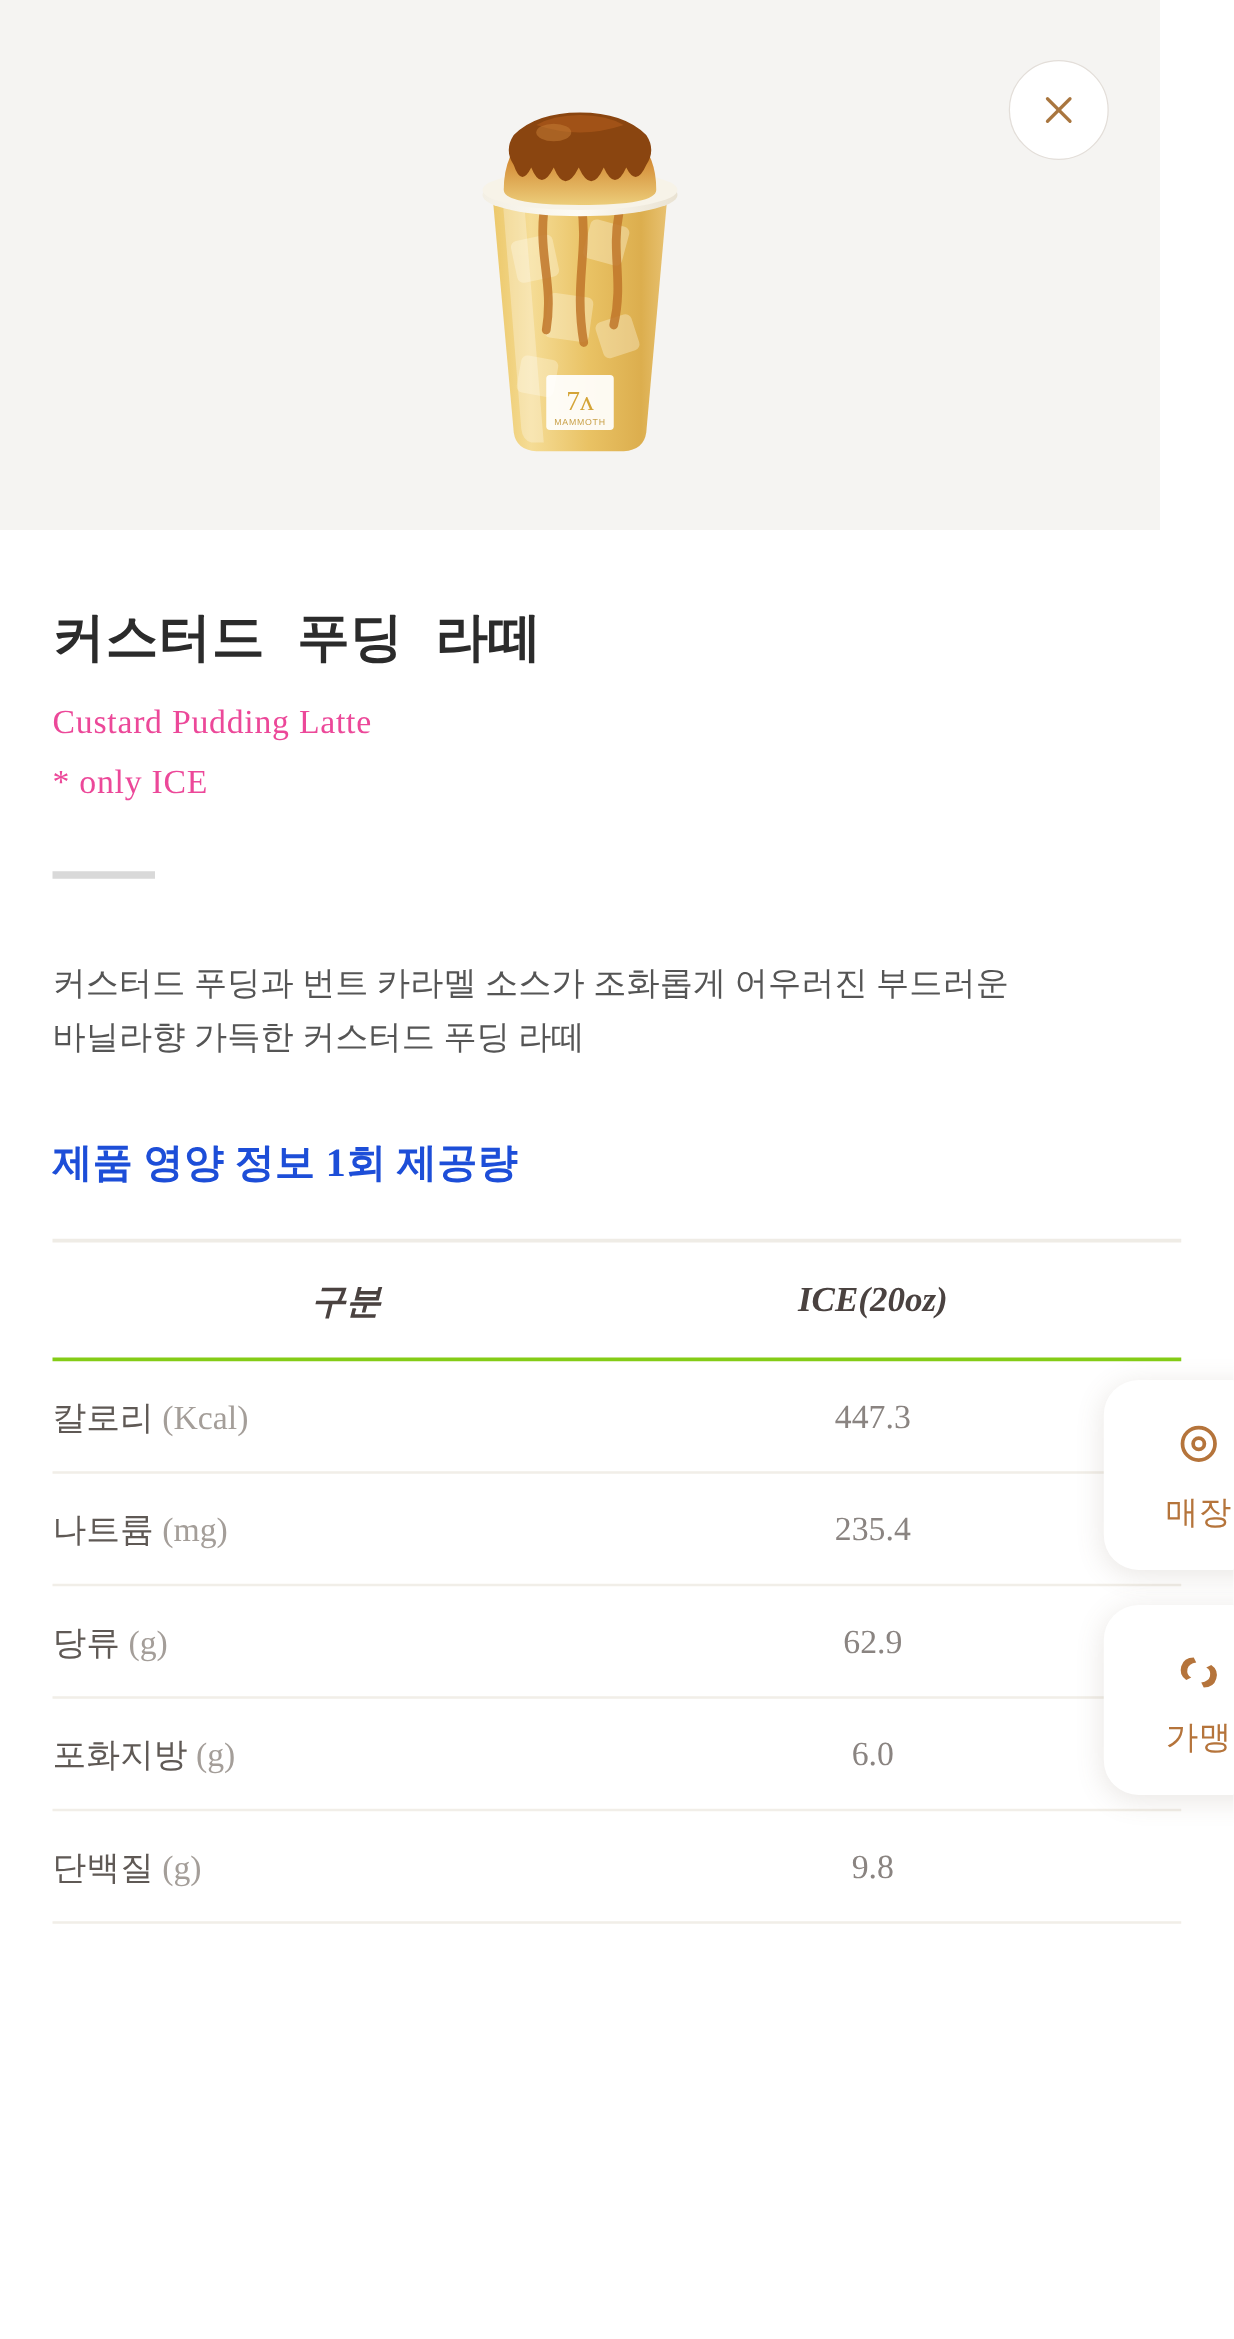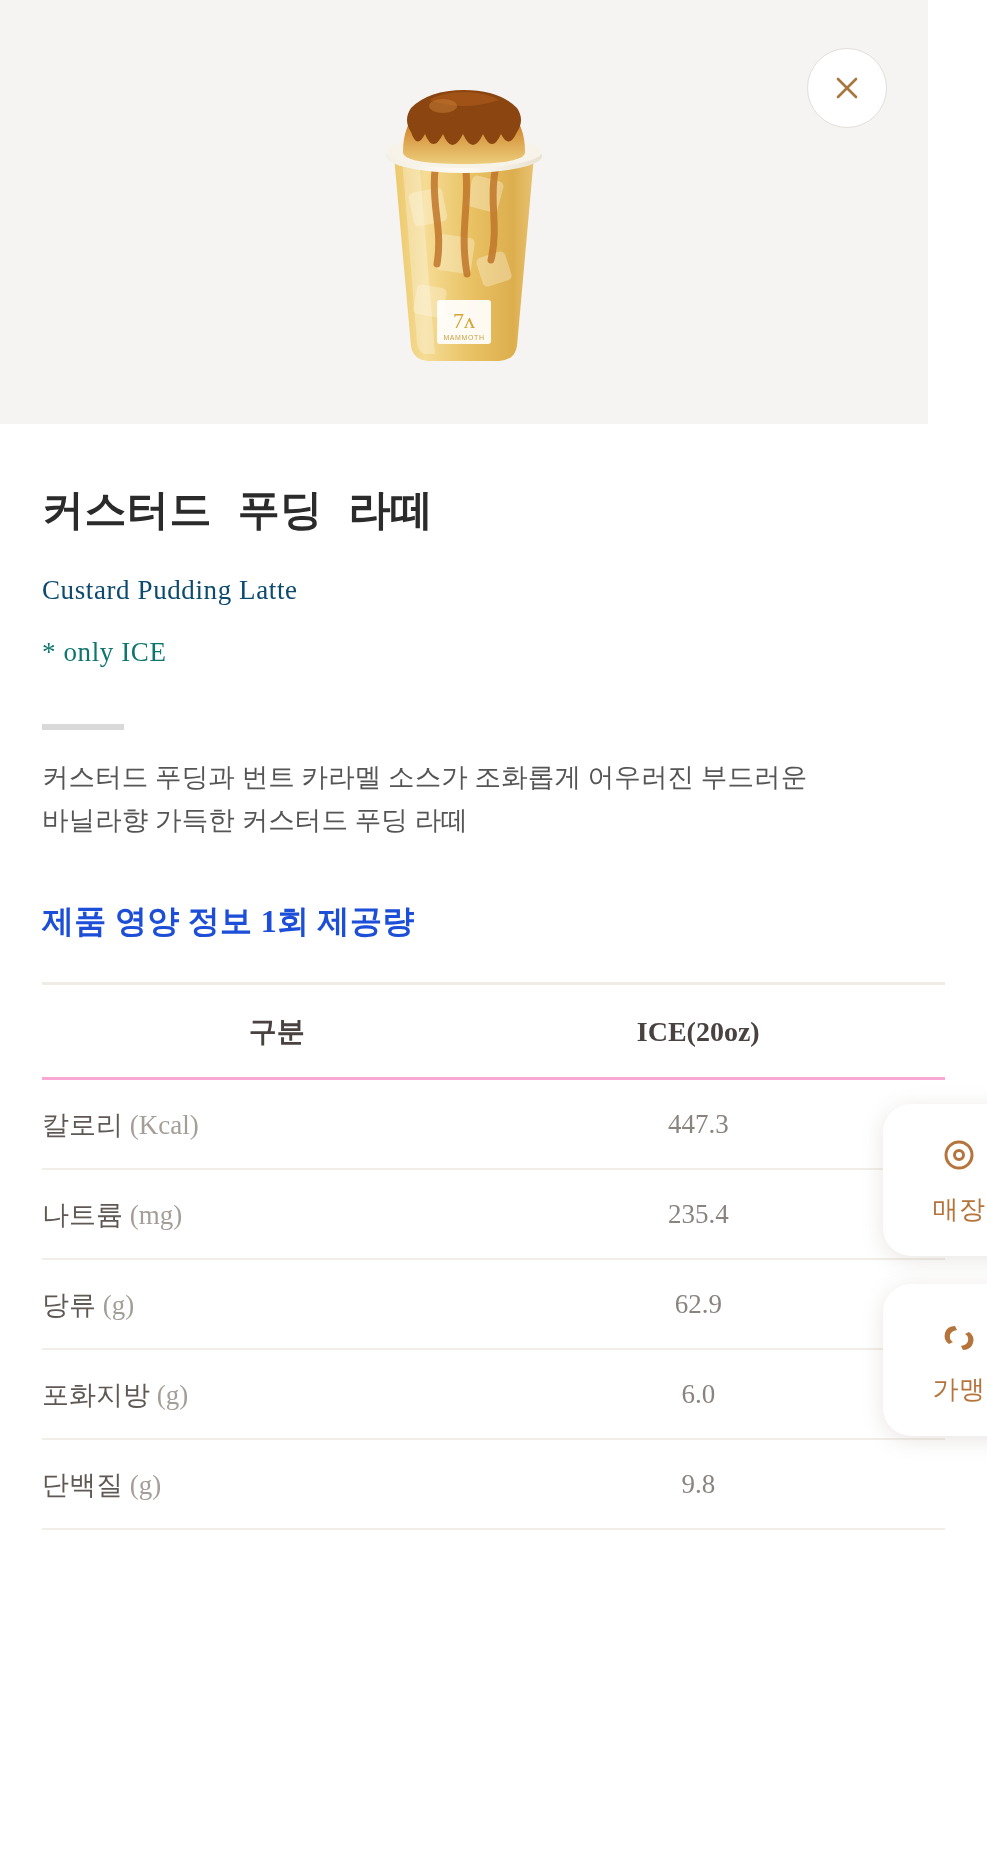--- a/index.html
+++ b/index.html
@@ -64,43 +64,43 @@
   .title {
     margin-top: 58px;
     font-size: 42px;
     font-weight: 700;
     color: #2b2b2b;
     letter-spacing: 0.5px;
     font-family: Liberation Mono, monospace;
   }
 
   .subtitle-en {
-    margin-top: 37px;
+    margin-top: 24px;
     font-size: 27px;
-    color: #0c4a6e;
+    color: #ec4899;
     letter-spacing: 0.6px;
     font-weight: 400;
   }
 
   .subtitle-note {
-    margin-top: 31px;
+    margin-top: 17px;
     font-size: 27px;
-    color: #0f766e;
+    color: #ec4899;
     letter-spacing: 0.6px;
   }
 
   .divider {
     margin-top: 56px;
     width: 82px;
     height: 6px;
     background: #d9d9d9;
   }
 
   .description {
-    margin-top: 26px;
+    margin-top: 62px;
     font-size: 26.5px;
     line-height: 1.62;
     color: #555555;
     letter-spacing: 0.1px;
     max-width: 770px;
   }
 
   .section-title {
     margin-top: 58px;
     font-size: 32px;
@@ -116,21 +116,22 @@
     border-collapse: collapse;
     table-layout: fixed;
   }
 
   .nutri-table thead th {
     font-size: 28px;
     font-weight: 700;
     color: #4a4240;
     padding: 28px 0 26px 0;
     border-top: 3px solid #efece6;
-    border-bottom: 3px solid #f9a8d4;
+    border-bottom: 3px solid #84cc16;
+    font-style: italic;
   }
 
   .nutri-table th.col-label { width: 52%; text-align: center; }
   .nutri-table th.col-value { width: 48%; text-align: center; padding-right: 60px; }
 
   .nutri-table tbody td {
     font-size: 27px;
     color: #7d7672;
     padding: 27px 0 25px 0;
     border-bottom: 2px solid #f1eee8;

